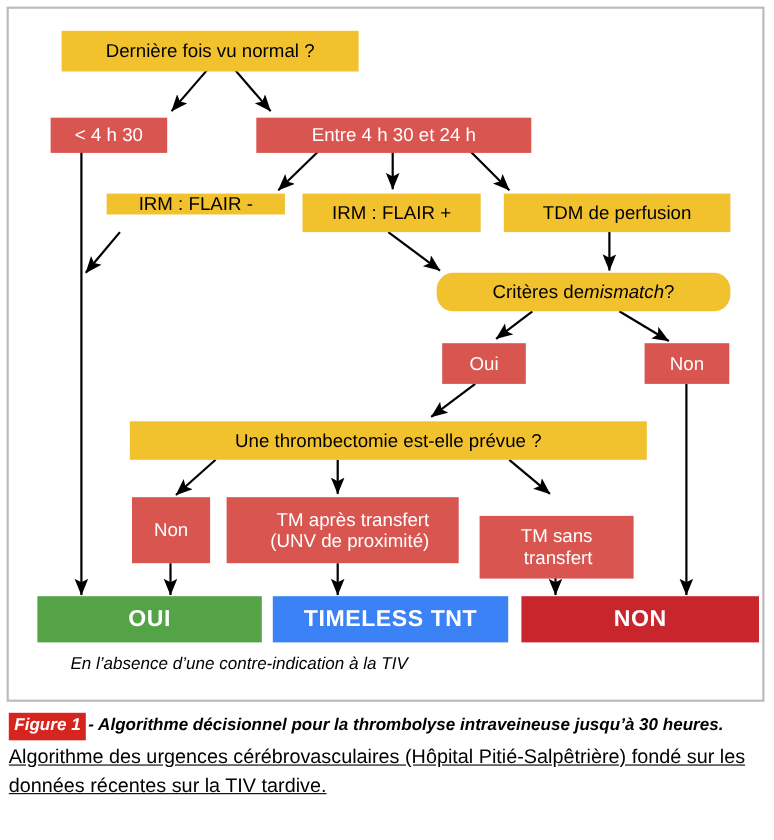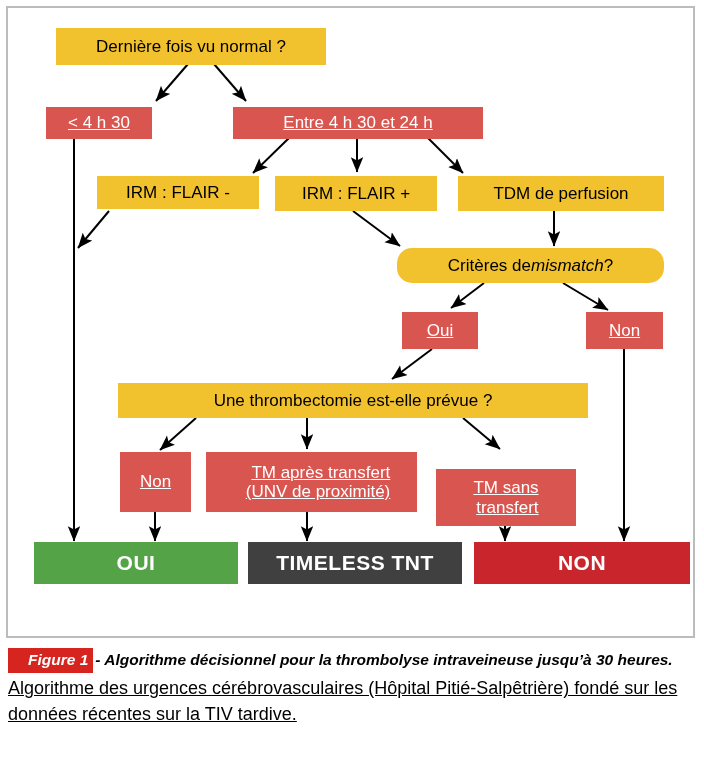--- a/index.html
+++ b/index.html
@@ -61,30 +61,29 @@
   .node.yellow {
     background: #f2c12e;
     color: #000000;
     font-size: 17px;
   }
   .node.red {
     background: #d9534f;
     background: #d95550;
     color: #ffffff;
     font-size: 17px;
-    text-decoration: underline;
   }
   .result {
     font-weight: bold;
     color: #ffffff;
     letter-spacing: 0.5px;
     font-size: 21px;
   }
   #res-oui  { background: #54a347; }
-  #res-tnt  { background: #404040; }
+  #res-tnt  { background: #3b82f6; }
   #res-non  { background: #c9252d; }
 
   
   #caption {
     position: absolute;
     left: 8px;
     top: 648px;
     width: 684px;
   }
   #caption-title {
@@ -92,21 +91,21 @@
     font-weight: bold;
     font-style: italic;
     line-height: 1.45;
     margin: 0 0 2px 0;
   }
   #figure-badge {
     background: #d6251f;
     color: #ffffff;
     font-weight: bold;
     font-style: italic;
-    padding: 1px 5px 2px 20px;
+    padding: 1px 5px 2px 5px;
     margin-right: 2px;
     display: inline-block;
     font-size: 15.5px;
   }
   #caption-dash {
     font-weight: bold;
     font-style: italic;
   }
   #caption-body {
     font-size: 18px;
@@ -180,21 +179,21 @@
     </svg>
 
     <div id="flow-canvas">
 
       <div class="node yellow" id="n-derniere-fois" style="left:48px; top:20px; width:270px; height:37px;">Dernière fois vu normal ?</div>
 
       <div class="node red" id="n-moins-4h30" style="left:38px; top:99px; width:106px; height:32px;">&lt; 4 h 30</div>
 
       <div class="node red" id="n-entre-4h30-24h" style="left:225px; top:99px; width:250px; height:32px;">Entre 4 h 30 et 24 h</div>
 
-      <div class="node yellow" id="n-irm-flair-moins" style="left:89px; top:168px; width:162px; height:33px;">IRM : FLAIR -</div>
+      <div class="node yellow" id="n-irm-flair-moins" style="left:89px; top:168px; width:162px; height:19px;">IRM : FLAIR -</div>
 
       <div class="node yellow" id="n-irm-flair-plus" style="left:267px; top:168px; width:162px; height:35px;">IRM : FLAIR +</div>
 
       <div class="node yellow" id="n-tdm-perfusion" style="left:450px; top:168px; width:206px; height:35px;">TDM de perfusion</div>
 
       <div class="node yellow" id="n-criteres-mismatch" style="left:389px; top:240px; width:267px; height:35px;border-radius:15px;">
         <span>Critères de </span><span class="ital">mismatch</span><span> ?</span>
       </div>
 
       <div class="node red" id="n-oui-mismatch" style="left:394px; top:304px; width:76px; height:37px;">Oui</div>
@@ -210,20 +209,21 @@
 
       <div class="node red" id="n-tm-sans" style="left:428px; top:444px; width:140px; height:57px;margin-top:17px;">TM sans
 transfert</div>
 
       <div class="node result" id="res-oui" style="left:26px; top:534px; width:204px; height:42px;">OUI</div>
 
       <div class="node result" id="res-tnt" style="left:240px; top:534px; width:214px; height:42px;">TIMELESS TNT</div>
 
       <div class="node result" id="res-non" style="left:466px; top:534px; width:216px; height:42px;">NON</div>
 
+      <div id="footnote" style="left:56px; top:587px;">En l’absence d’une contre-indication à la TIV</div>
 
     </div>
   </div>
 
   <div id="caption">
     <p id="caption-title">
       <span id="figure-badge">Figure 1</span><span id="caption-dash">-</span>
       <span>Algorithme décisionnel pour la thrombolyse intraveineuse jusqu’à 30 heures.</span>
     </p>
     <p id="caption-body">Algorithme des urgences cérébrovasculaires (Hôpital Pitié-Salpêtrière) fondé sur les données récentes sur la TIV tardive.</p>

